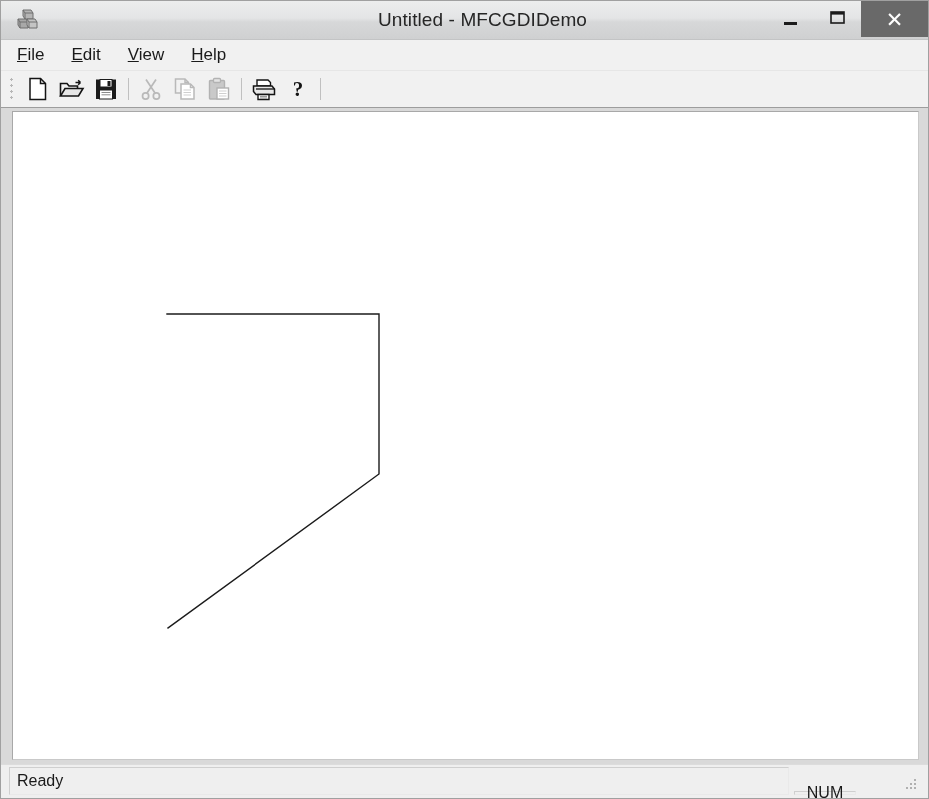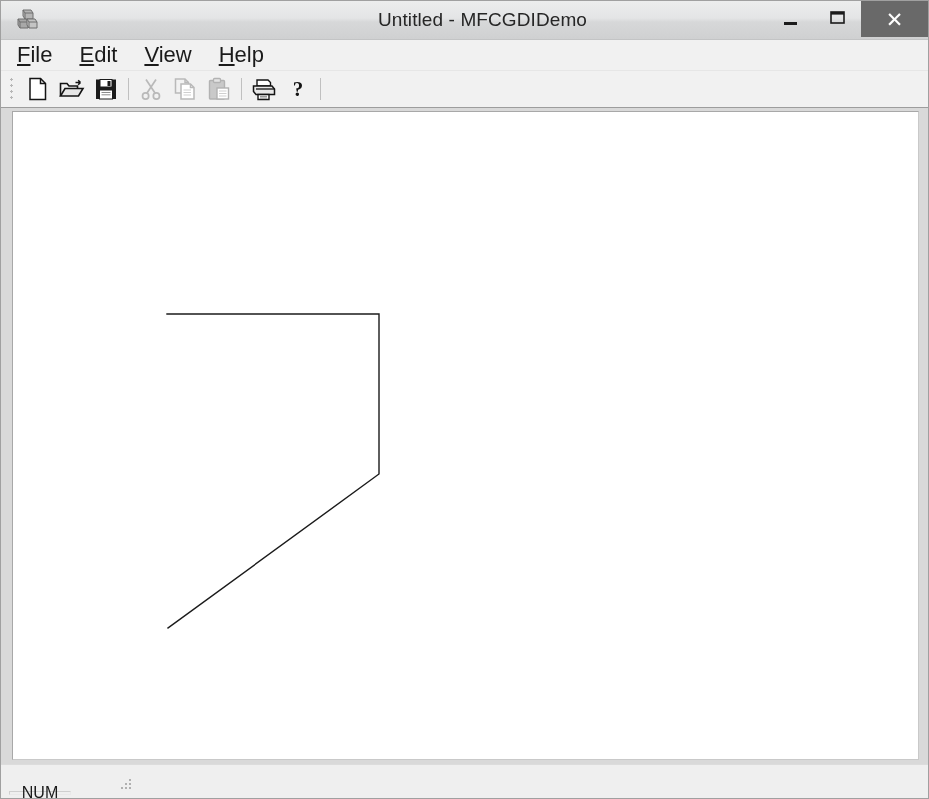--- a/index.html
+++ b/index.html
@@ -95,21 +95,21 @@
   .menubar {
     flex: 0 0 30px;
     height: 30px;
     background: #f1f1f1;
     display: flex;
     align-items: center;
     padding-left: 16px;
     border-bottom: 1px solid #e6e6e6;
   }
   .menu-item {
-    font-size: 22px;
+    font-size: 17px;
     color: #1a1a1a;
     padding: 2px 11px 2px 0;
     margin-right: 16px;
     white-space: nowrap;
   }
   .menu-item u { text-decoration: underline; }
 
   
   .toolbar {
     flex: 0 0 36px;
@@ -370,20 +370,23 @@
 
   <div class="client-wrap">
     <div class="canvas">
       <svg width="907" height="636" viewBox="0 0 907 636">
         <polyline fill="none" stroke="#1b1b1b" stroke-width="1.4" stroke-linecap="square" stroke-linejoin="miter" points="154,202 366,202 366,362 155,516"></polyline>
       </svg>
     </div>
   </div>
 
   <div class="statusbar">
+    <div class="sb-pane sb-main">
+      <span>Ready</span>
+    </div>
     <div class="sb-pane sb-indicator">
       <span>NUM</span>
     </div>
     <div class="sb-pane sb-tail">
       <span class="grip">
         <i style="left:9px;top:1px"></i>
         <i style="left:5px;top:5px"></i>
           <i style="left:9px;top:5px"></i>
         <i style="left:1px;top:9px"></i>
           <i style="left:5px;top:9px"></i>

